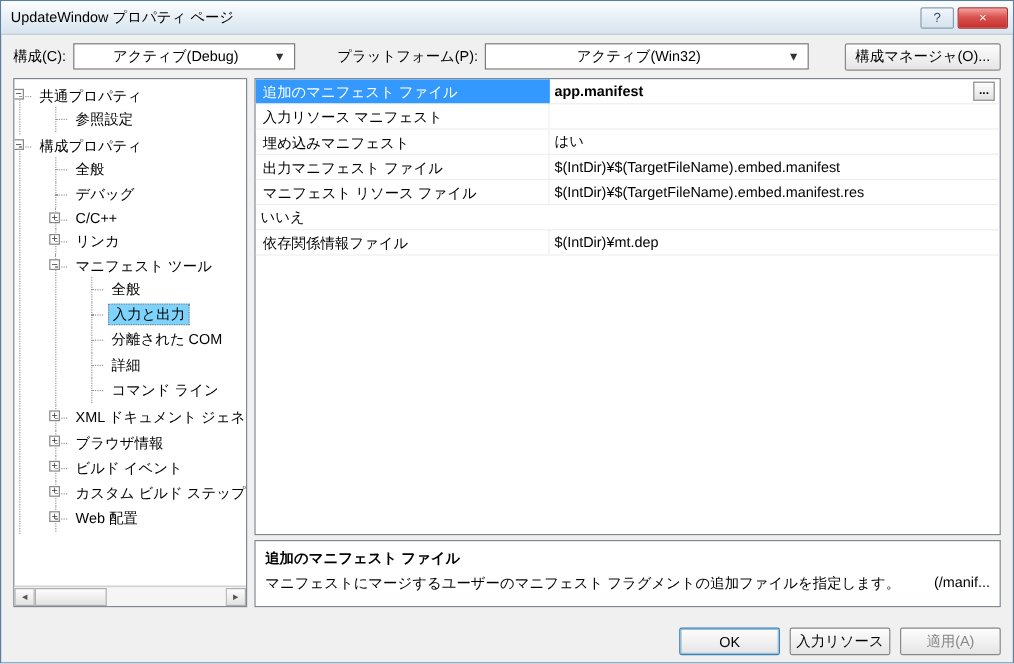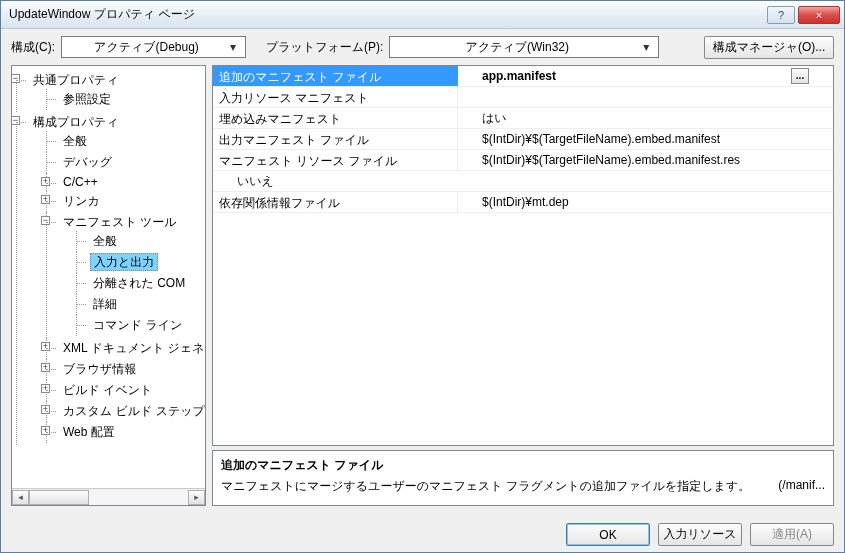--- a/index.html
+++ b/index.html
@@ -152,21 +152,21 @@
   align-items: stretch;
   border-bottom: 1px solid #eee;
 }
 .prop-name {
   width: 245px;
   padding: 3px 6px;
   border-right: 1px solid #eee;
 }
 .prop-value {
   flex: 1;
-  padding: 3px 24px;
+  padding: 3px 4px;
   display: flex;
   align-items: center;
   gap: 44px;
 }
 .prop-row.selected .prop-name {
   background: #3399ff;
   color: #fff;
   border-right-color: #3399ff;
 }
 .prop-row.selected .prop-value { font-weight: bold; color: #000; }
@@ -217,21 +217,21 @@
         </div>
     </div>
   </div>
 
   <div class="config-row">
     <span class="label">構成(C):</span>
     <div class="combo" style="width:185px">
       <span class="combo-text">アクティブ(Debug)</span>
       <span class="combo-arrow">▾</span>
     </div>
-    <span class="label" style="margin-left:14px">プラットフォーム(P):</span>
+    <span class="label" style="margin-left:29px">プラットフォーム(P):</span>
     <div class="combo" style="width:270px">
       <span class="combo-text">アクティブ(Win32)</span>
       <span class="combo-arrow">▾</span>
     </div>
     <div style="flex:1"></div>
     <div class="btn" style="width:130px">
       <span>構成マネージャ(O)...</span>
     </div>
   </div>
 

